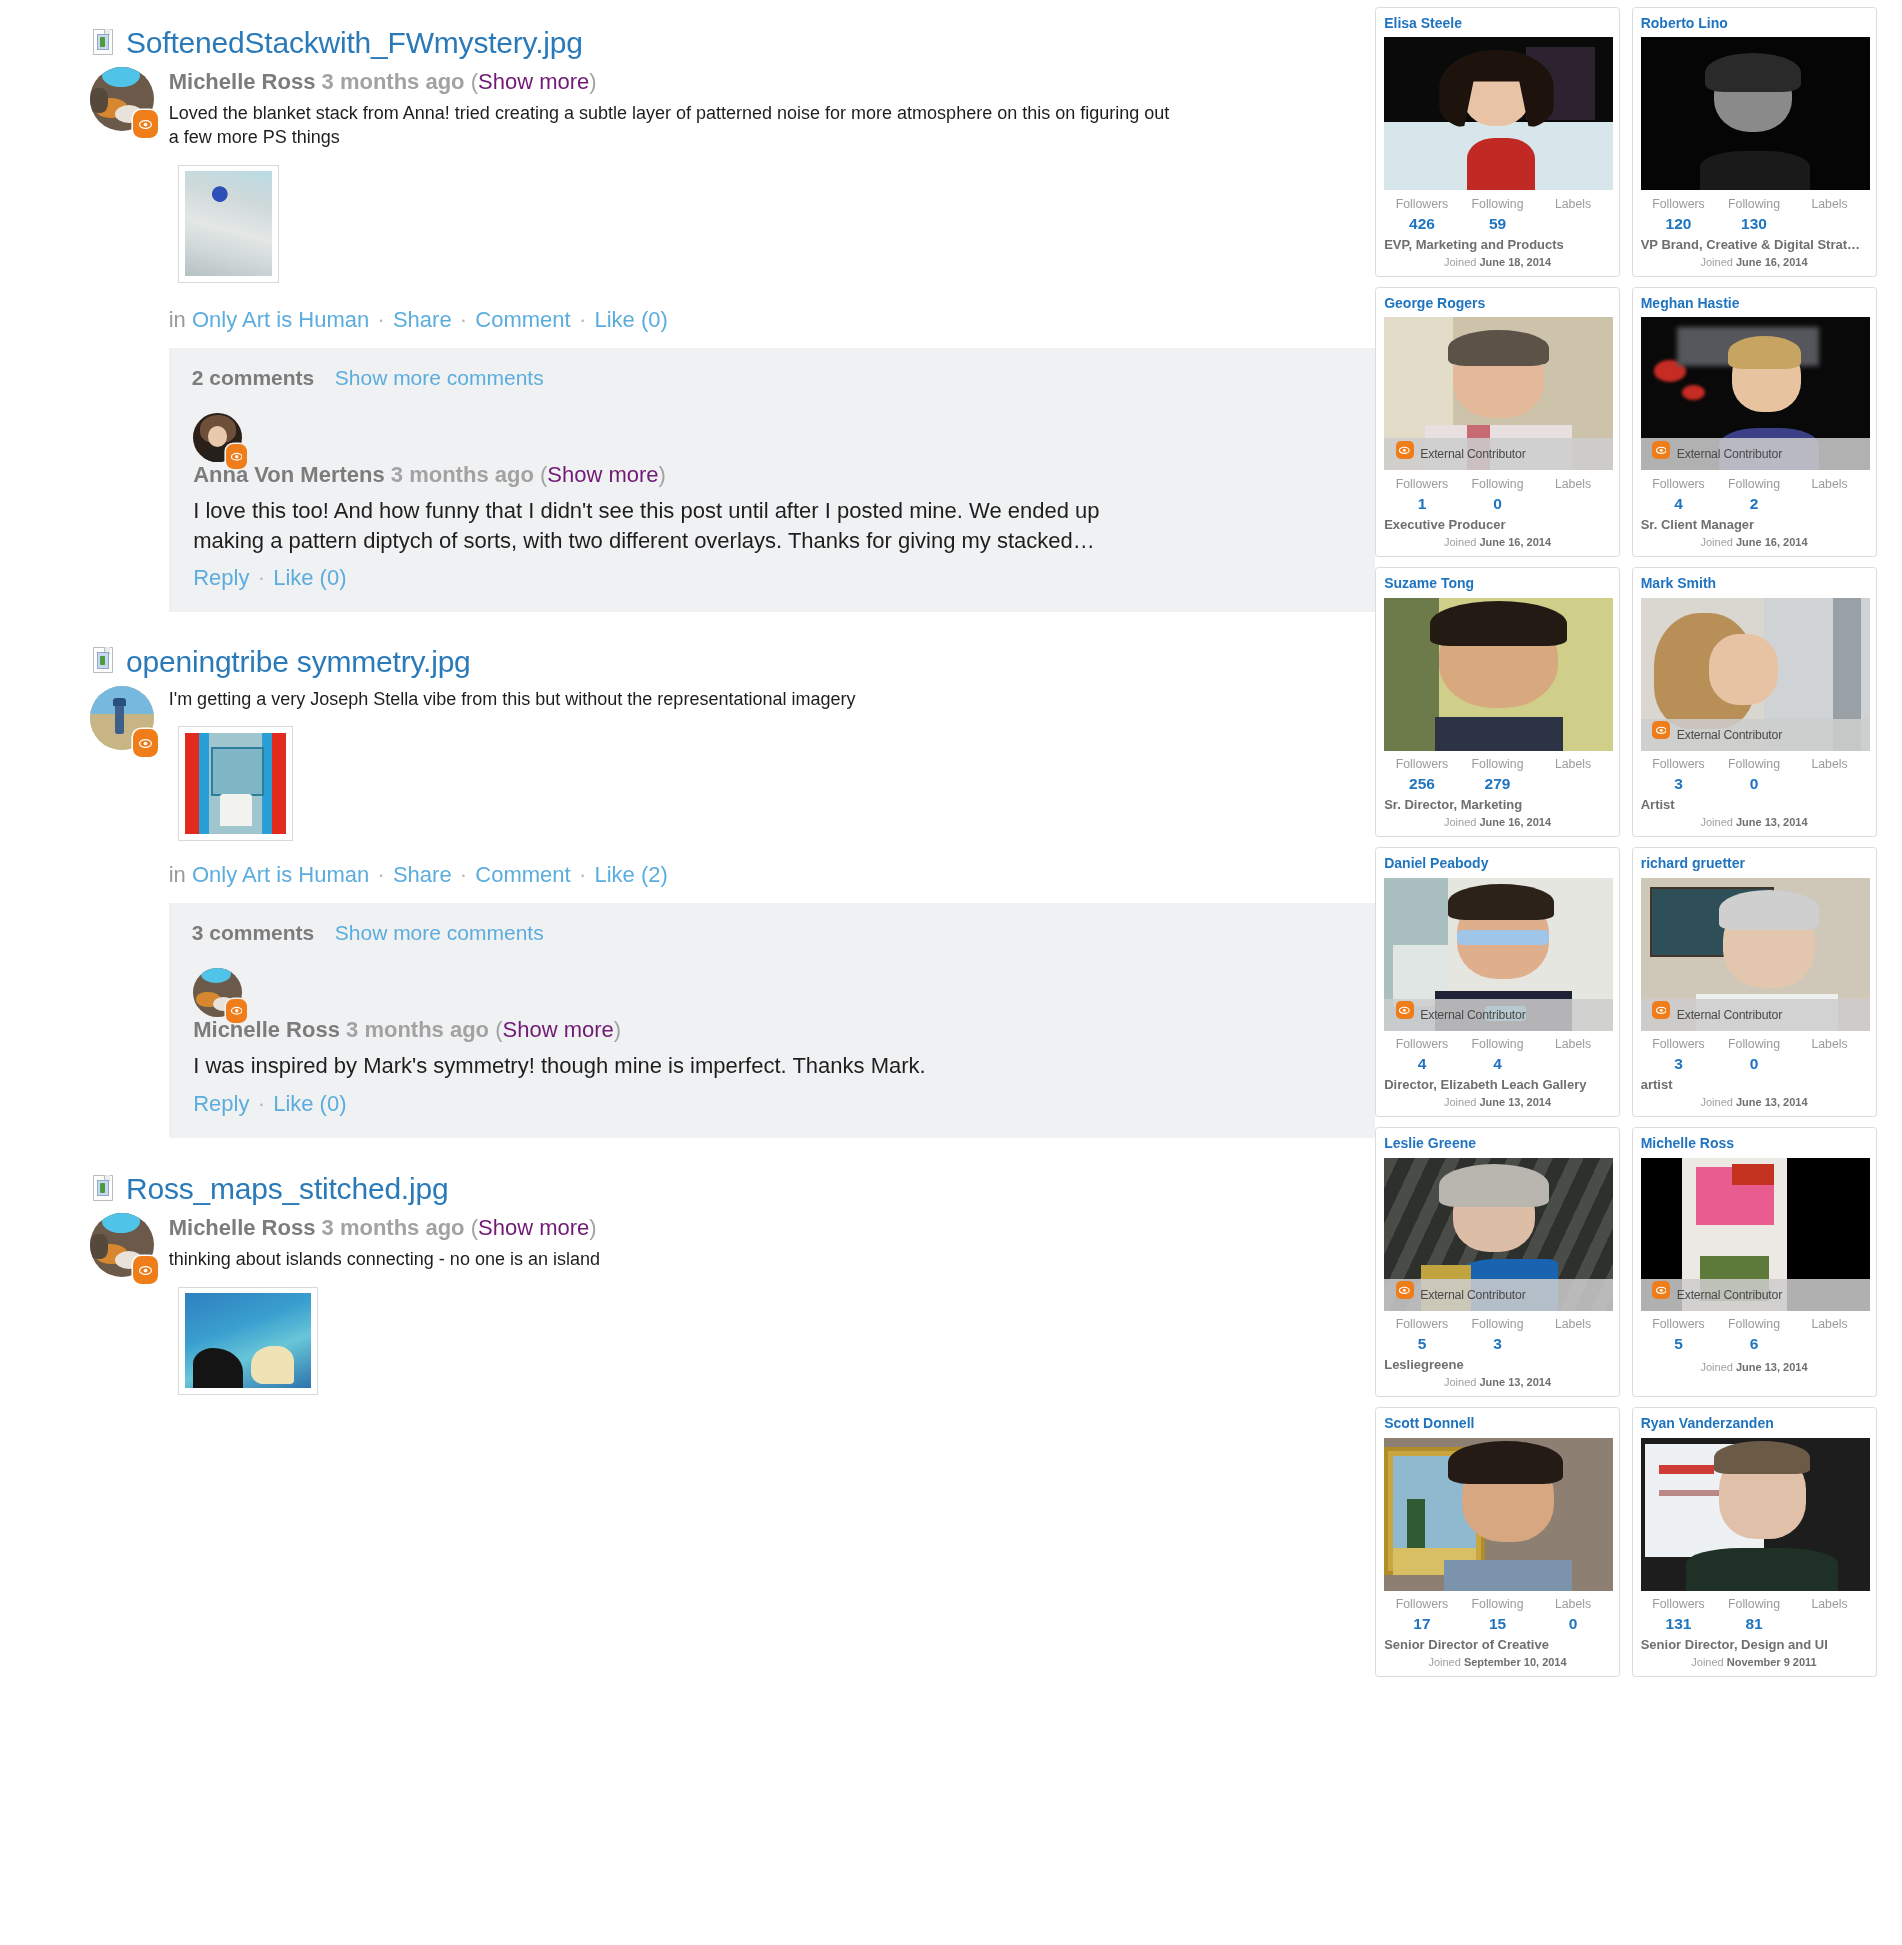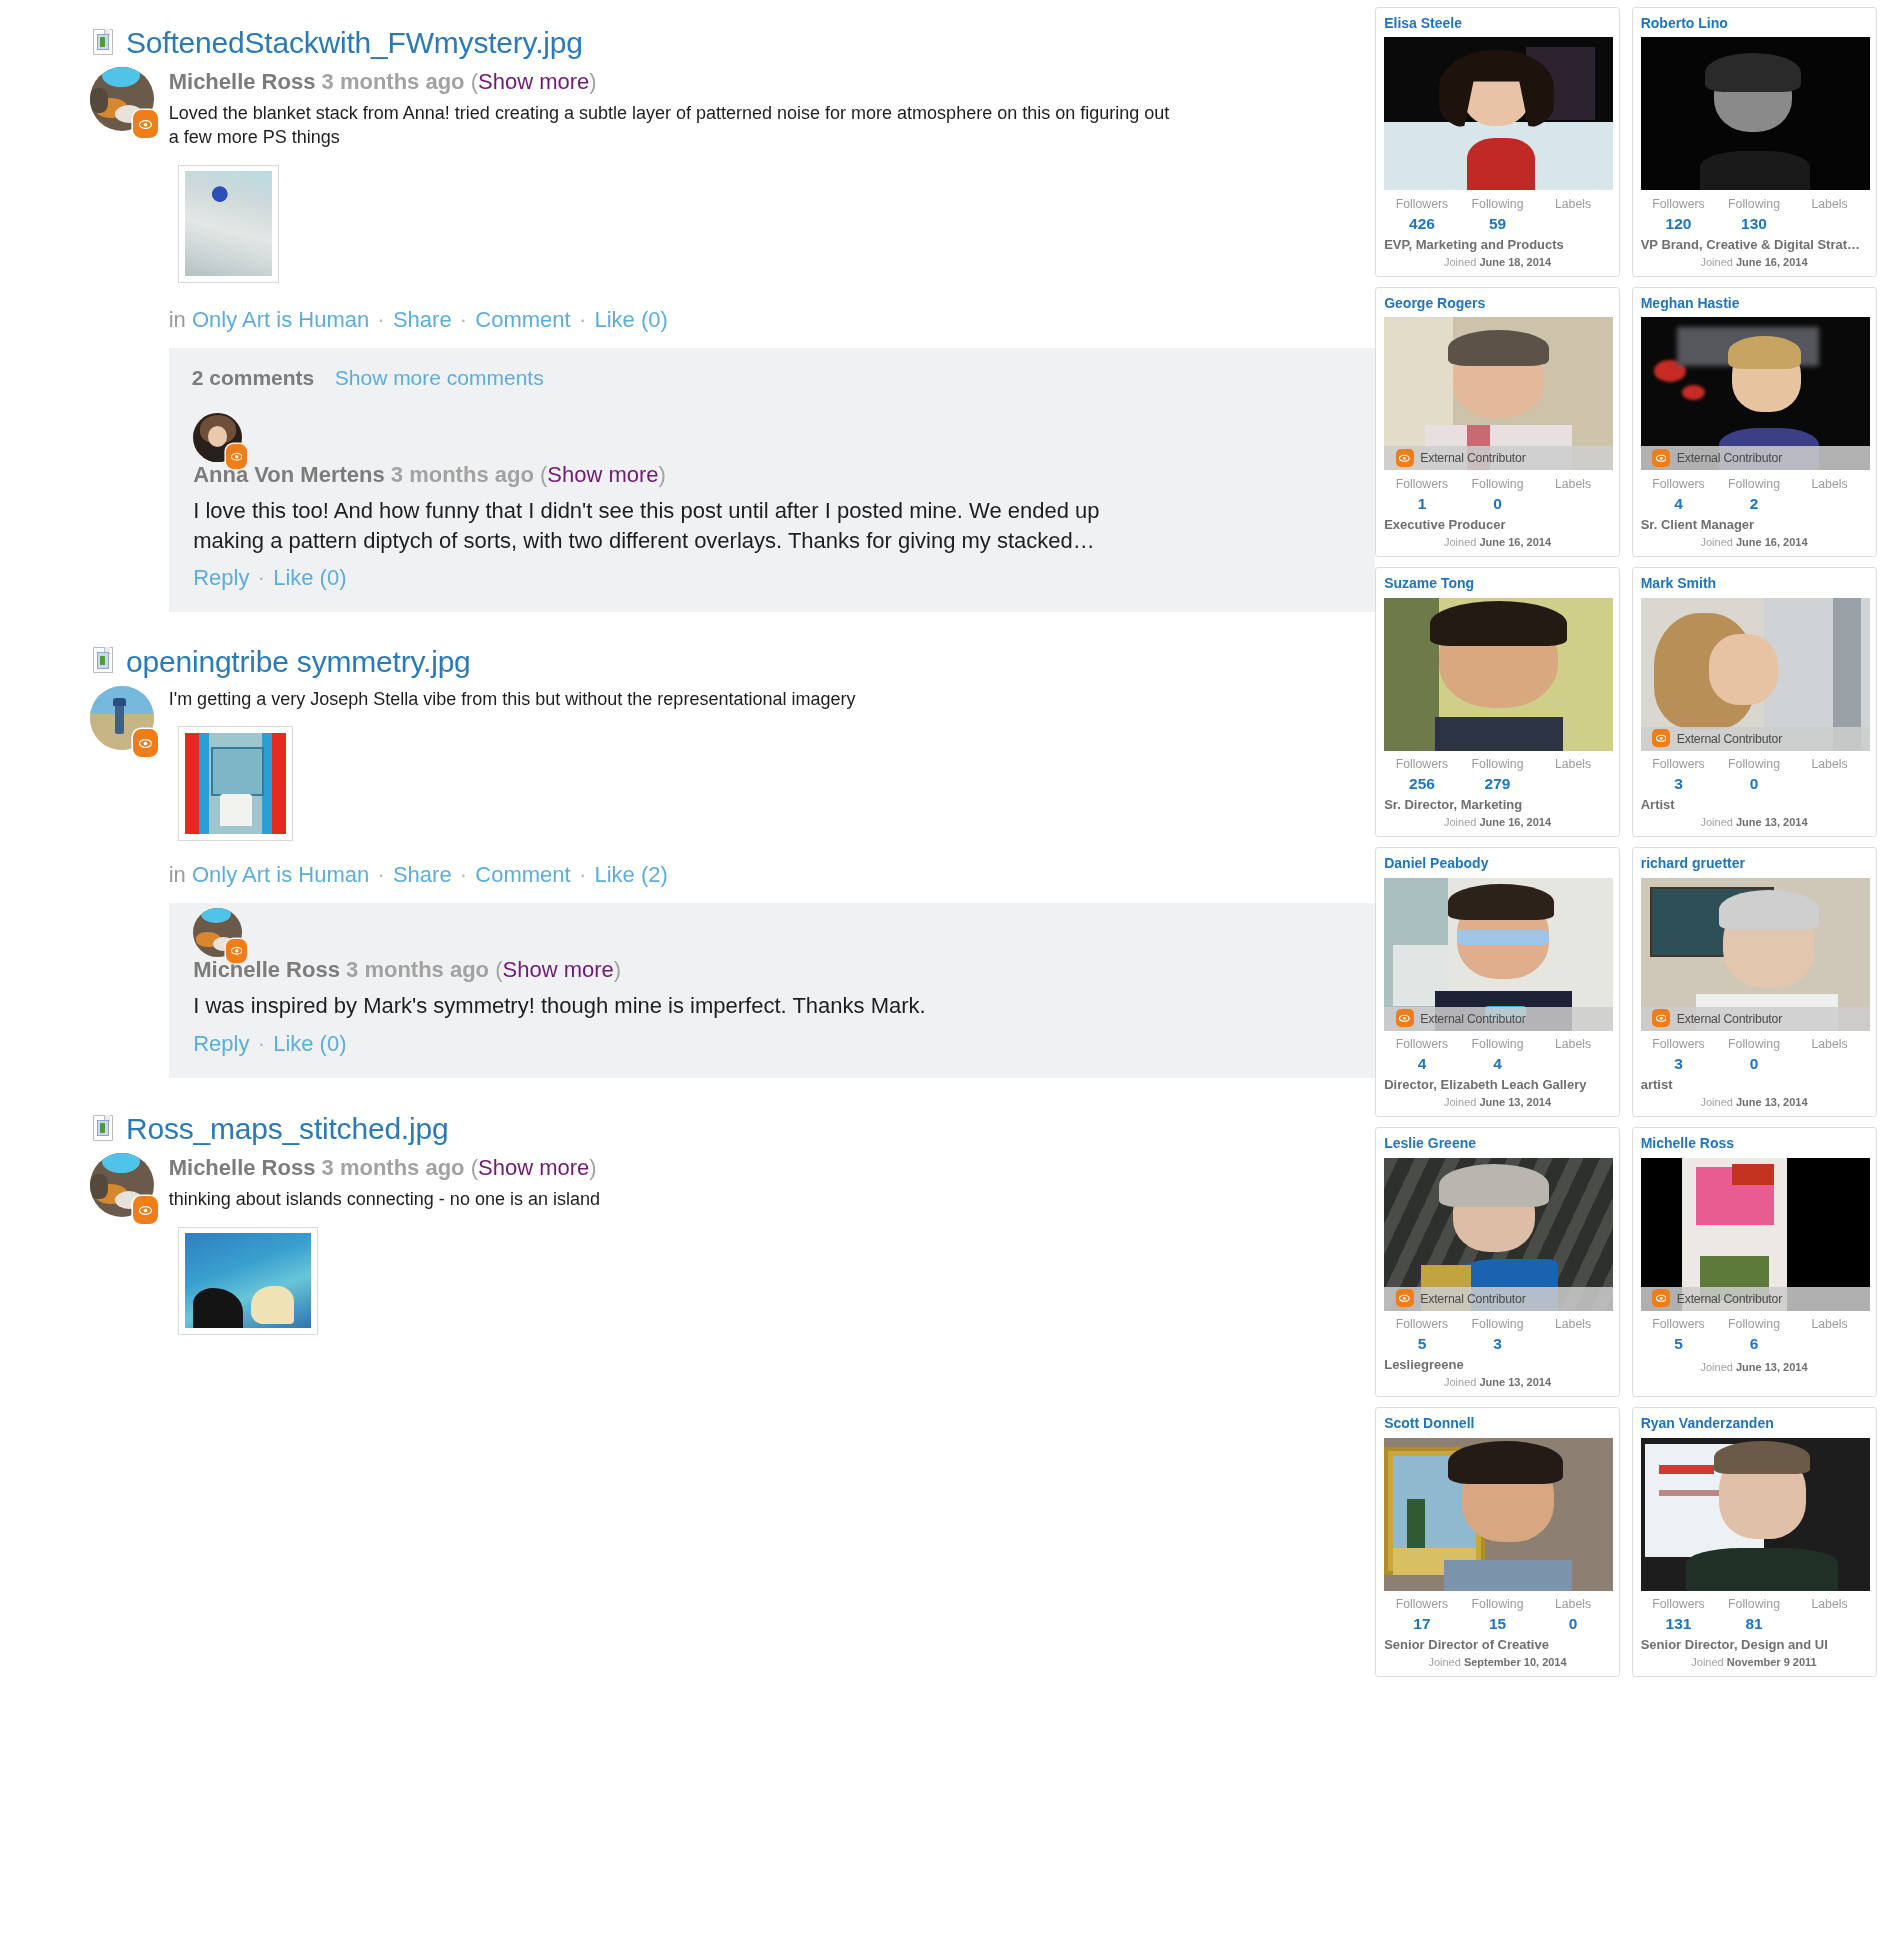--- a/index.html
+++ b/index.html
@@ -136,21 +136,21 @@
   }
   .card-name {
     font-size: 14px; font-weight: bold; color:#1f74c0; margin-bottom: 6.5px;
     white-space: nowrap; overflow: hidden; text-overflow: ellipsis; cursor:pointer;
   }
   .photo {
     width: 229px; height: 153px; position: relative; overflow: hidden; background:#111;
   }
   .photo .ph { position:absolute; inset:0; }
   .ext-strip {
-    position:absolute; left:0; right:0; bottom:0; height: 24px;
+    position:absolute; left:0; right:0; bottom:0; height: 32px;
     background: rgba(205,205,205,0.86);
     display:flex; align-items:center; padding-left: 36px;
     font-size: 12.3px; color:#4a4a4a; letter-spacing:-0.2px;
   }
   .ext-dot {
     position:absolute; left: 11.5px; top: 2.5px; width: 18px; height: 18px;
     background:#ef7d1a; border-radius: 4.9px; display:flex; align-items:center; justify-content:center;
   }
   .ext-dot svg { width: 10.6px; height: 10.6px; display:block; }
   .stats { display:flex; padding: 5.7px 0 0 0; }
@@ -283,20 +283,24 @@
           <div class="thumb">
             <span class="img art2"></span>
           </div>
 
           <div class="actions">
             <span class="in">in</span>
             <a>Only Art is Human</a><span class="dot">·</span><a>Share</a><span class="dot">·</span><a>Comment</a><span class="dot">·</span><a>Like (2)</a>
           </div>
 
           <div class="comments-box">
+            <div class="comments-head">
+              <span class="count">3 comments</span>
+              <span class="more">Show more comments</span>
+            </div>
             <div class="comment">
               <div class="c-avatar-wrap">
                 <div class="c-avatar" style="background:#6b5a4a">
                   <span class="sc" style="left:8.2px;top:-2.5px;width:29.5px;height:18px;background:#4fc3e8;border-radius:50%"></span>
                   <span class="sc" style="left:3.3px;top:24px;width:25px;height:15.5px;background:#d7872f;border-radius:45% 55% 50% 50%"></span>
                   <span class="sc" style="left:19.6px;top:29px;width:21px;height:14px;background:#e8e2da;border-radius:50%"></span>
                 </div>
                 <span class="c-badge">
                   <svg viewBox="0 0 24 24">
                       <ellipse cx="12" cy="12" rx="11" ry="7" fill="none" stroke="#fff" stroke-width="2.4"></ellipse>

